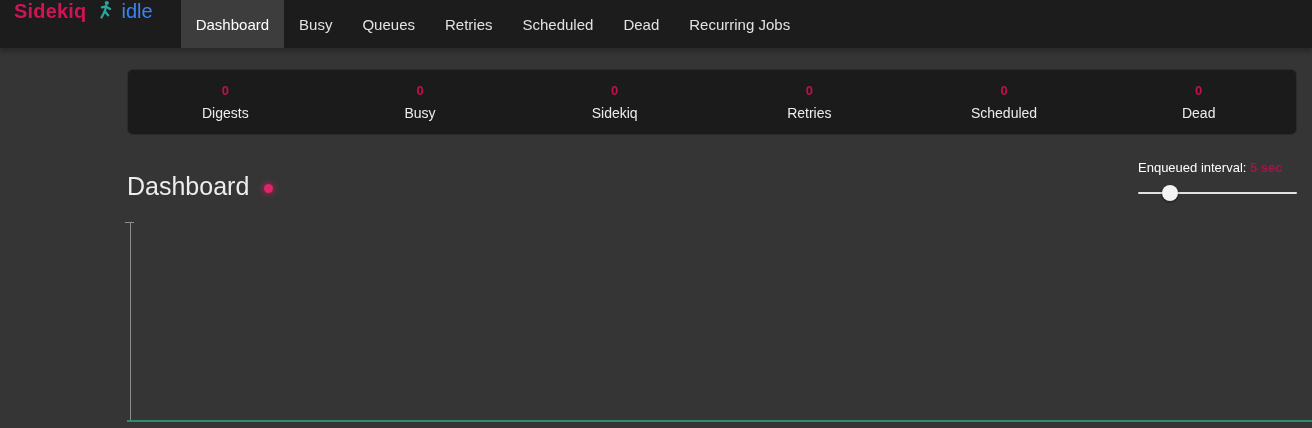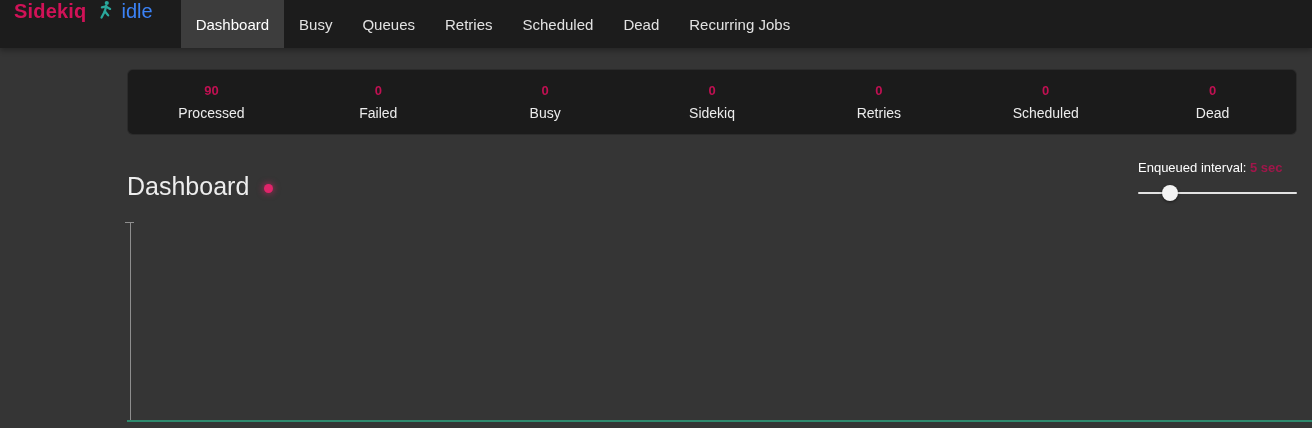--- a/index.html
+++ b/index.html
@@ -105,26 +105,22 @@
       <a class="nav-item">Queues</a>
       <a class="nav-item">Retries</a>
       <a class="nav-item">Scheduled</a>
       <a class="nav-item">Dead</a>
       <a class="nav-item">Recurring Jobs</a>
     </div>
   </div>
 
   <div class="stats-panel">
     <a class="stat">
-      <span class="stat-value">90</span>
-      <span class="stat-label">Processed</span>
-    </a>
-    <a class="stat">
       <span class="stat-value">0</span>
-      <span class="stat-label">Failed</span>
+      <span class="stat-label">Digests</span>
     </a>
     <a class="stat">
       <span class="stat-value">0</span>
       <span class="stat-label">Busy</span>
     </a>
     <a class="stat">
       <span class="stat-value">0</span>
       <span class="stat-label">Sidekiq</span>
     </a>
     <a class="stat">

